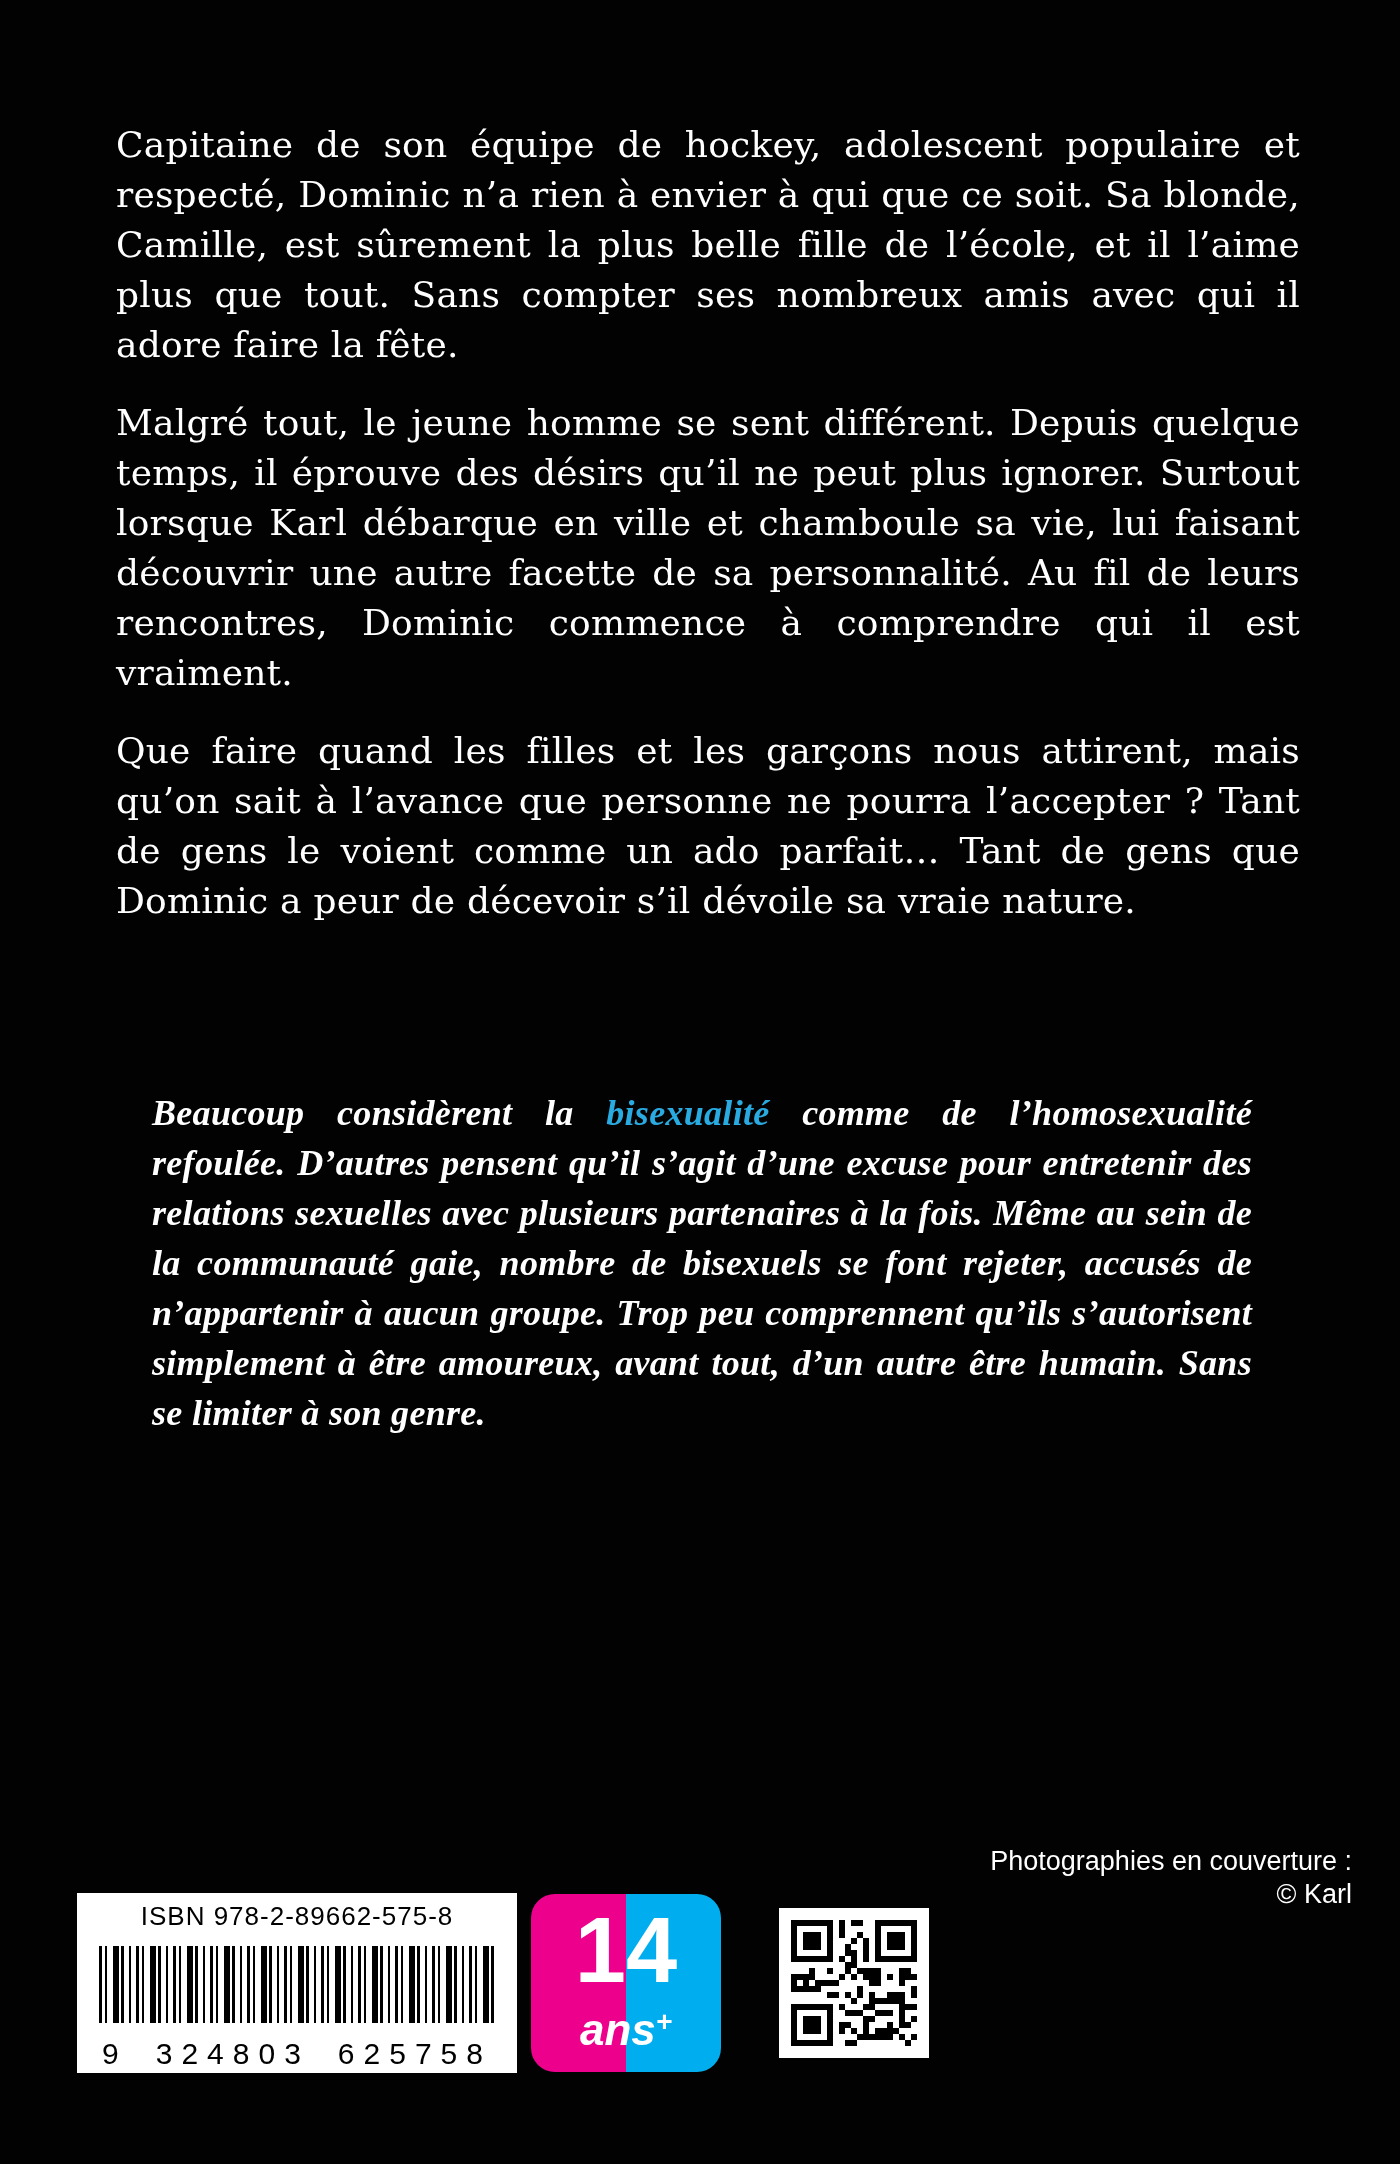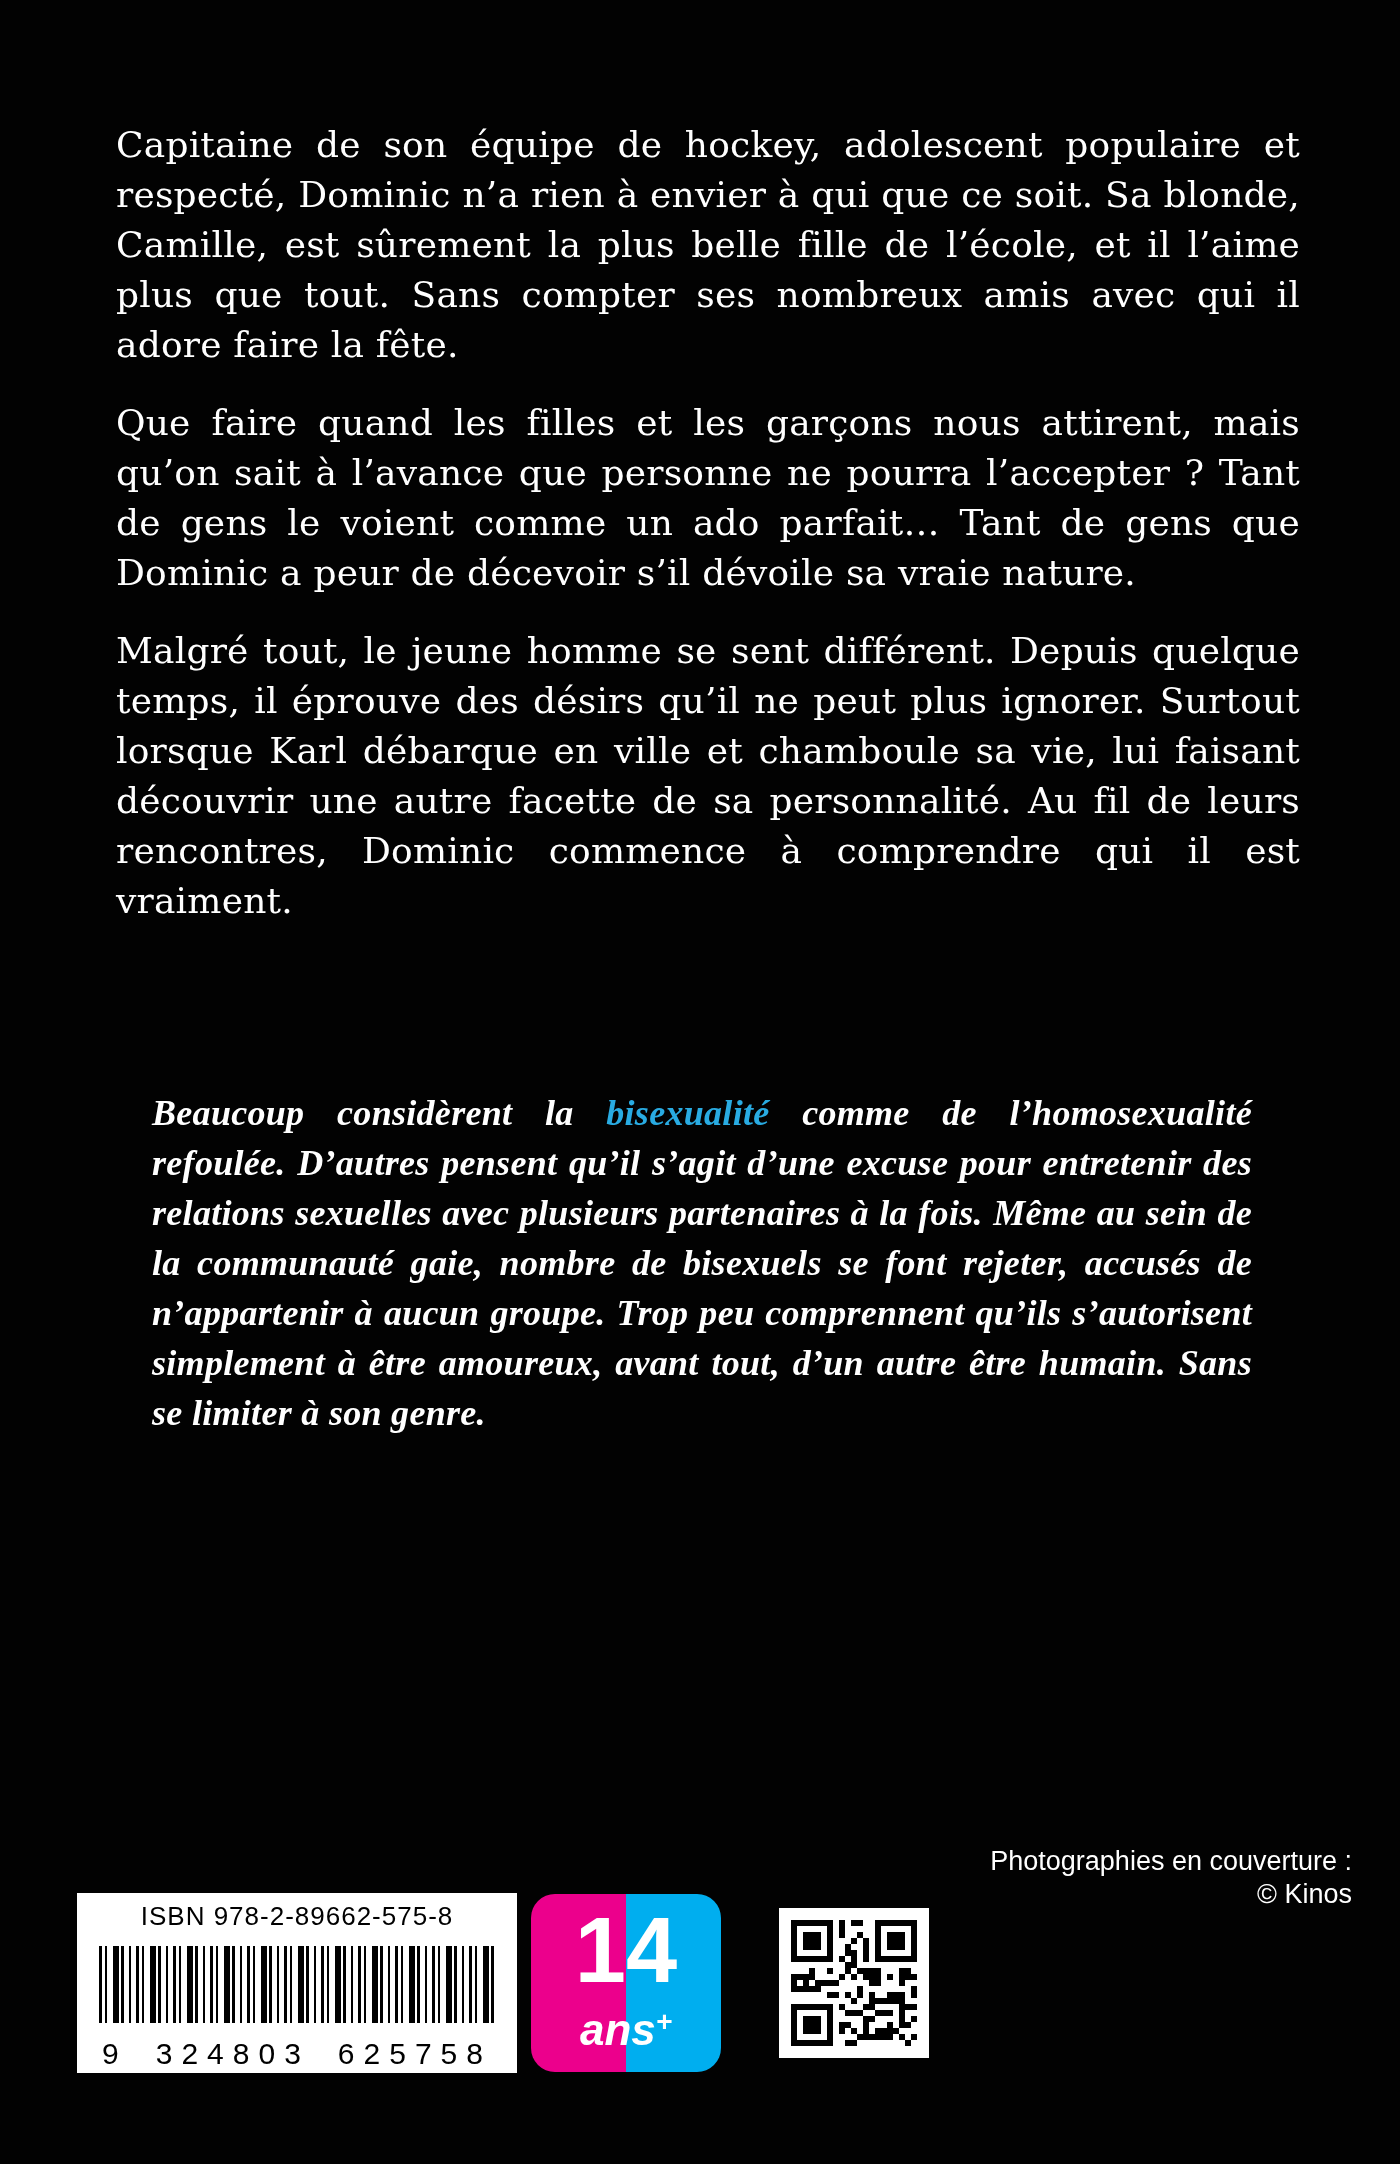--- a/index.html
+++ b/index.html
@@ -135,22 +135,22 @@
   }
   .credits .block-diffusion{margin-top:30px;}
 </style>
 </head>
 <body>
 
 <div class="page">
 
   <div class="synopsis">
     <p>Capitaine de son équipe de hockey, adolescent populaire et respecté, Dominic n’a rien à envier à qui que ce soit. Sa blonde, Camille, est sûrement la plus belle fille de l’école, et il l’aime plus que tout. Sans compter ses nombreux amis avec qui il adore faire la fête.</p>
+    <p>Malgré tout, le jeune homme se sent différent. Depuis quelque temps, il éprouve des désirs qu’il ne peut plus ignorer. Surtout lorsque Karl débarque en ville et chamboule sa vie, lui faisant découvrir une autre facette de sa personnalité. Au fil de leurs rencontres, Dominic commence à comprendre qui il est vraiment.</p>
     <p>Que faire quand les filles et les garçons nous attirent, mais qu’on sait à l’avance que personne ne pourra l’accepter ? Tant de gens le voient comme un ado parfait… Tant de gens que Dominic a peur de décevoir s’il dévoile sa vraie nature.</p>
-    <p>Malgré tout, le jeune homme se sent différent. Depuis quelque temps, il éprouve des désirs qu’il ne peut plus ignorer. Surtout lorsque Karl débarque en ville et chamboule sa vie, lui faisant découvrir une autre facette de sa personnalité. Au fil de leurs rencontres, Dominic commence à comprendre qui il est vraiment.</p>
   </div>
 
   <div class="highlight">
     <span>Beaucoup considèrent la </span><span class="kw" style="color: rgb(41, 171, 226);">bisexualité</span><span> comme de l’homosexualité refoulée. D’autres pensent qu’il s’agit d’une excuse pour entretenir des relations sexuelles avec plusieurs partenaires à la fois. Même au sein de la communauté gaie, nombre de bisexuels se font rejeter, accusés de n’appartenir à aucun groupe. Trop peu comprennent qu’ils s’autorisent simplement à être amoureux, avant tout, d’un autre être humain. Sans se limiter à son genre.</span>
   </div>
 
   <div class="footer">
 
     <div class="footer-left">
 
@@ -612,18 +612,18 @@
             <i></i>
             <i class="on"></i>
             <i></i>
           </div>
       </div>
 
     </div>
 
     <div class="credits">
       <div>Photographies en couverture :</div>
-      <div>©  Kinos</div>
+      <div>©  Karl</div>
     </div>
 
   </div>
 
 </div>
 
 </body></html>

